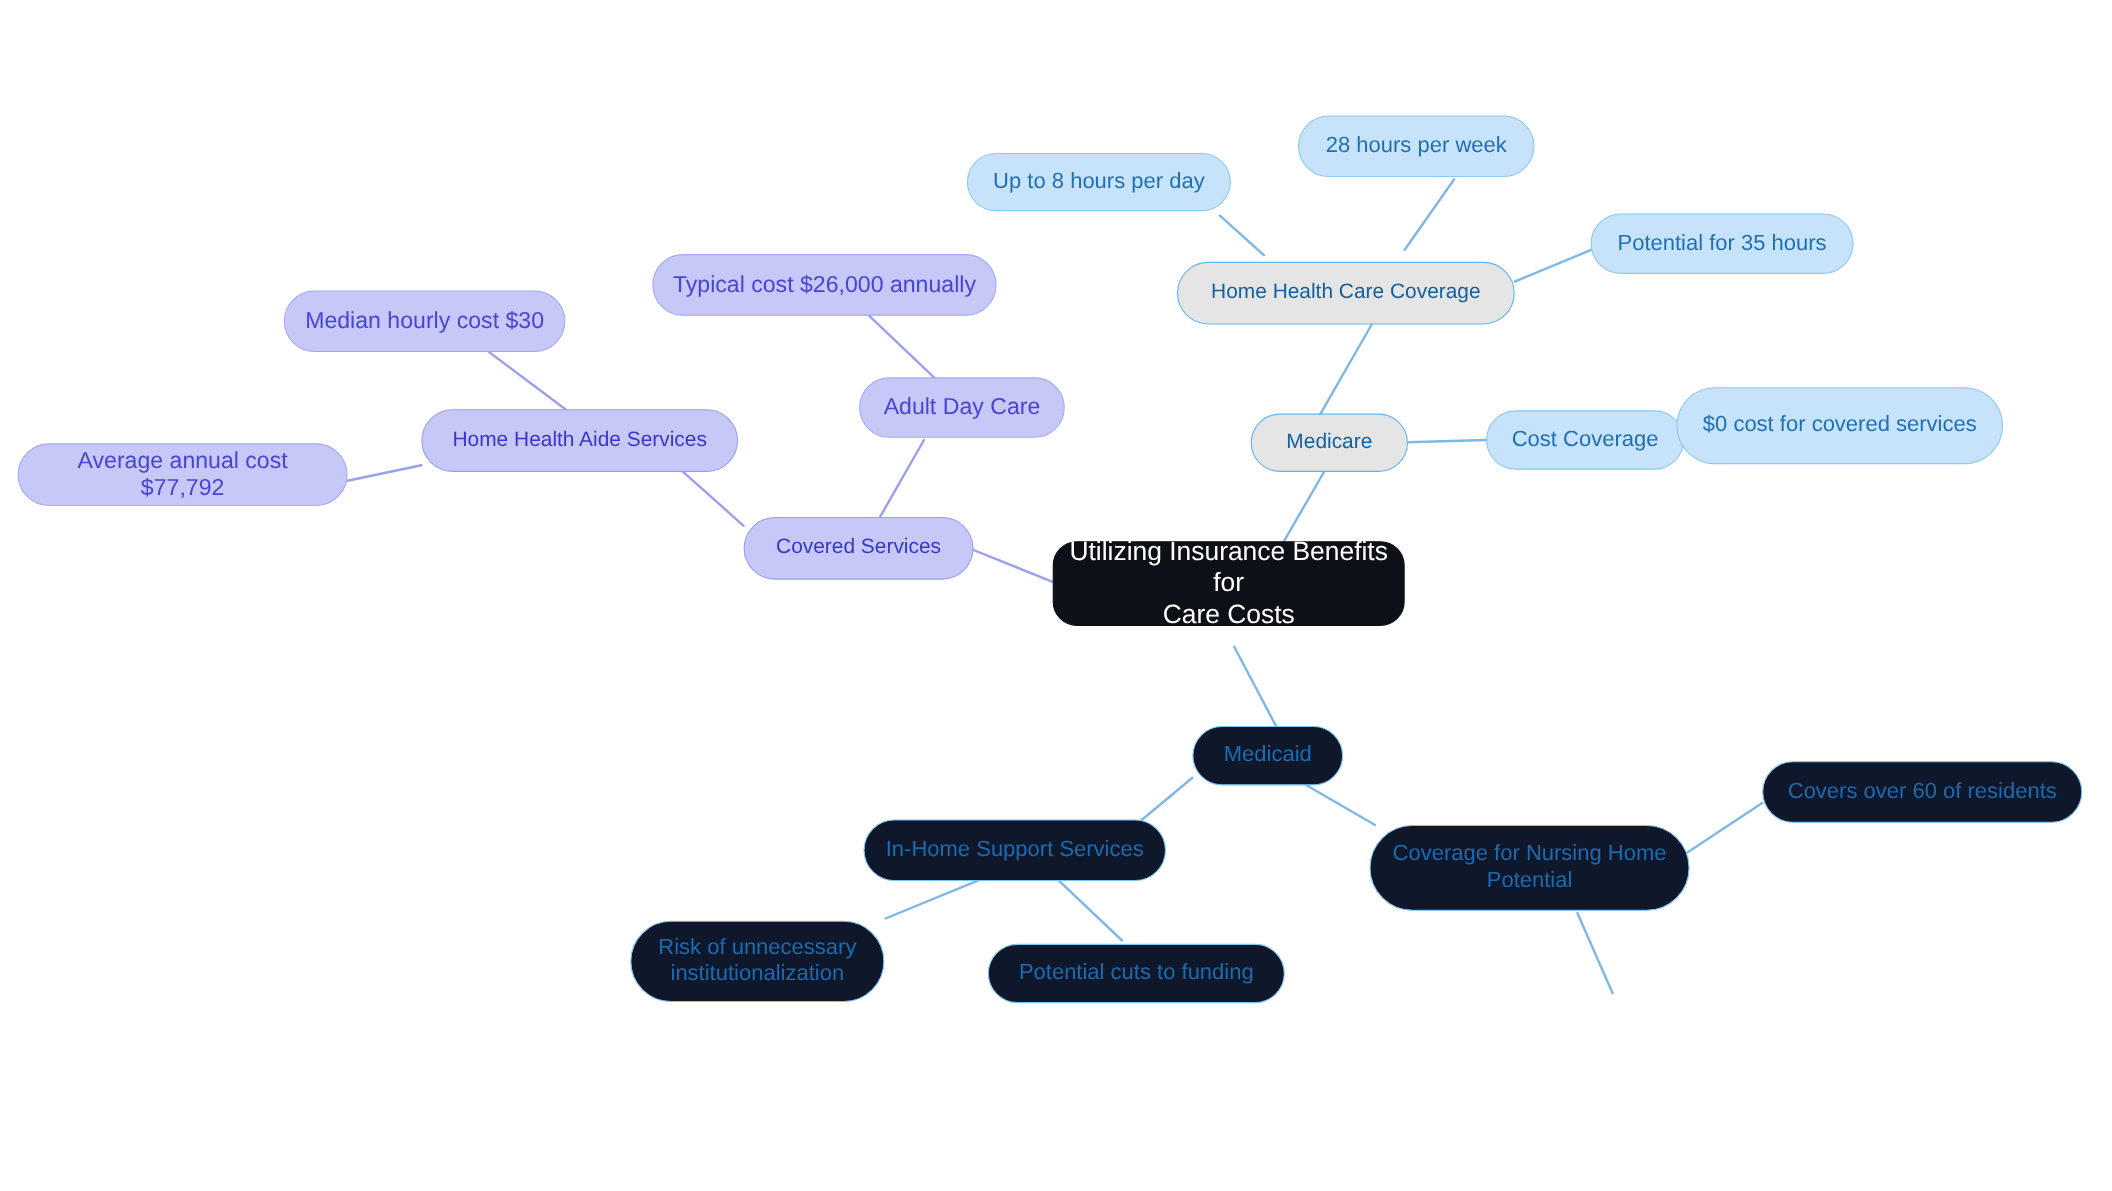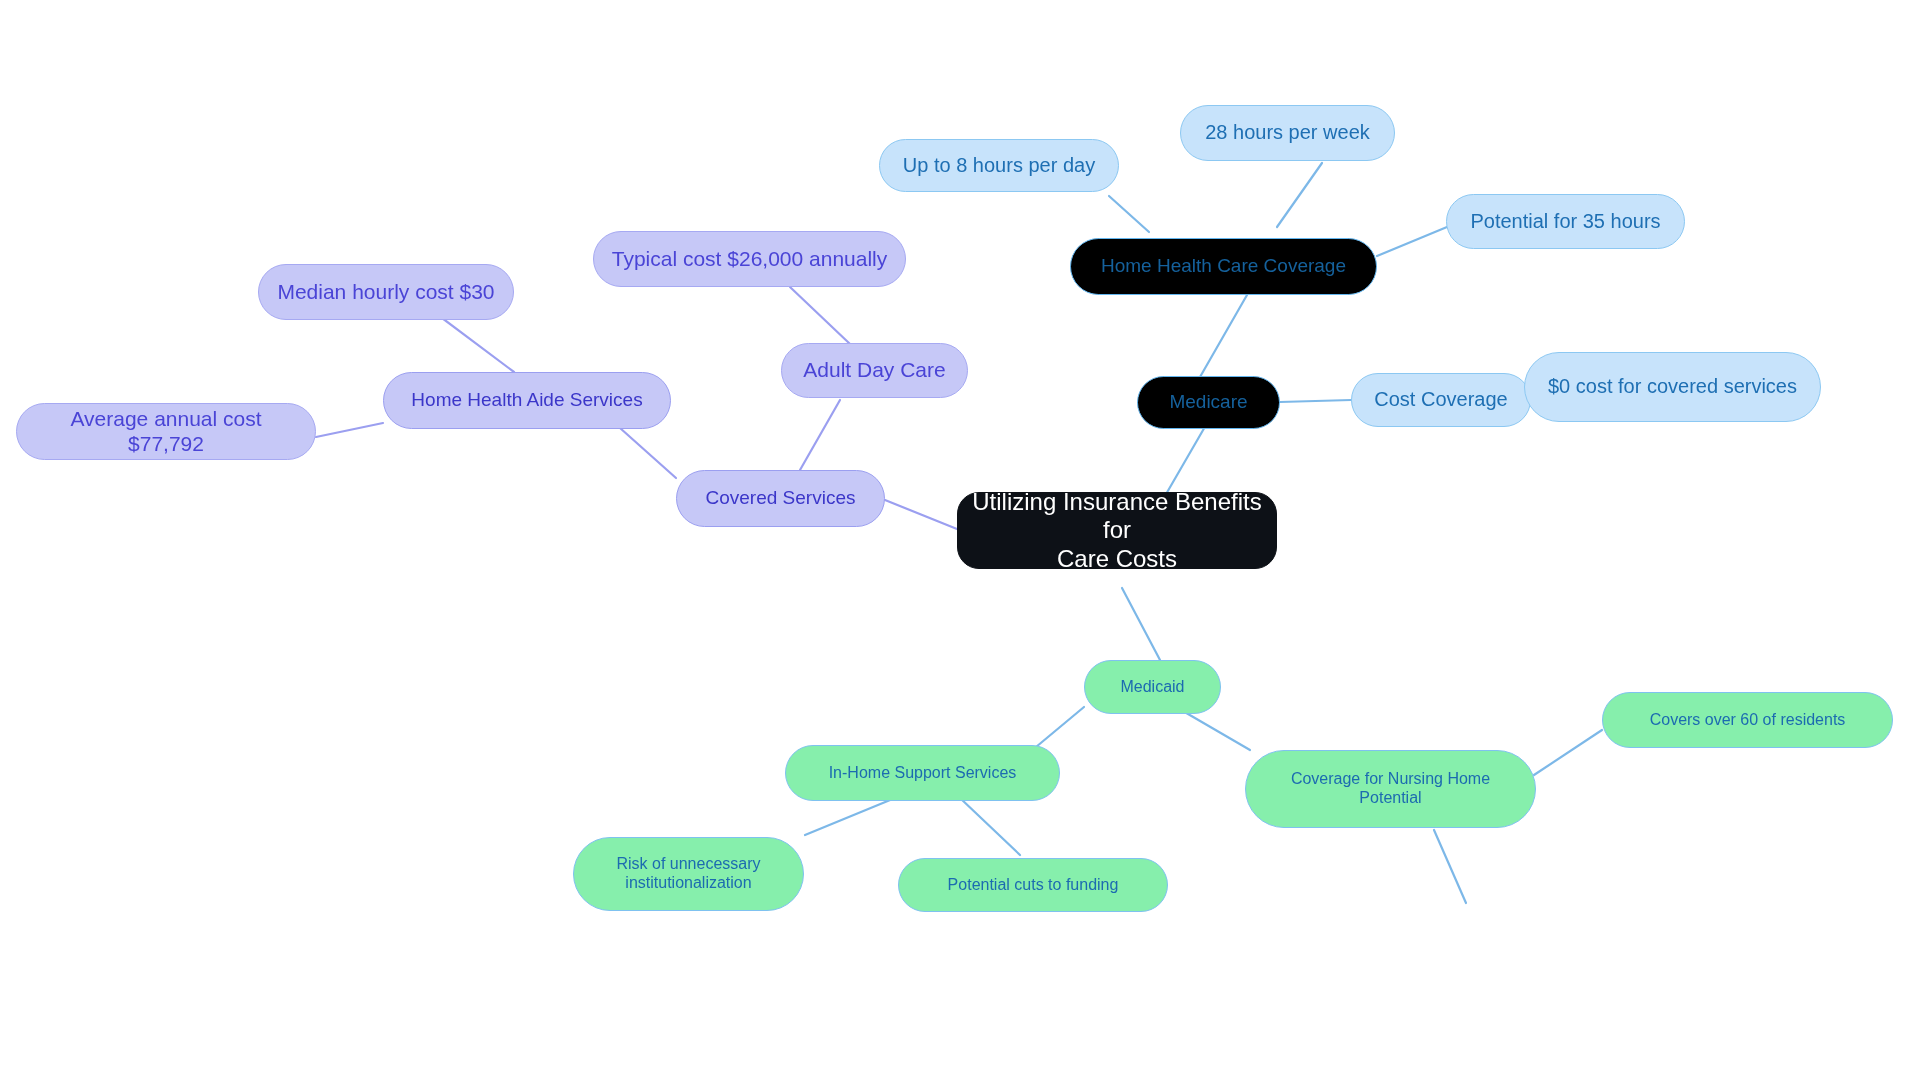--- a/index.html
+++ b/index.html
@@ -41,30 +41,30 @@
     padding: 0 14px;
   }
   .node.root {
     background: #0d1117;
     border-color: #0d1117;
     color: #ffffff;
     border-radius: 22px;
     font-size: 24px;
   }
   .node.blue-branch {
-    background: #000000;
+    background: #e5e5e5;
     border-color: #63b6ef;
     color: #15619c;
     font-size: 19px;
   }
   .node.blue-light {
-    background: #86efac;
+    background: #0f172a;
     border-color: #7fc2f0;
     color: #1c6bb0;
-    font-size: 16px;
+    font-size: 20px;
   }
   .node.blue-pale {
     background: #c7e3fb;
     border-color: #8cc8f2;
     color: #1e6fb3;
     font-size: 20px;
   }
   .node.purple-branch {
     background: #c6c8f7;
     border-color: #9b9ff0;

